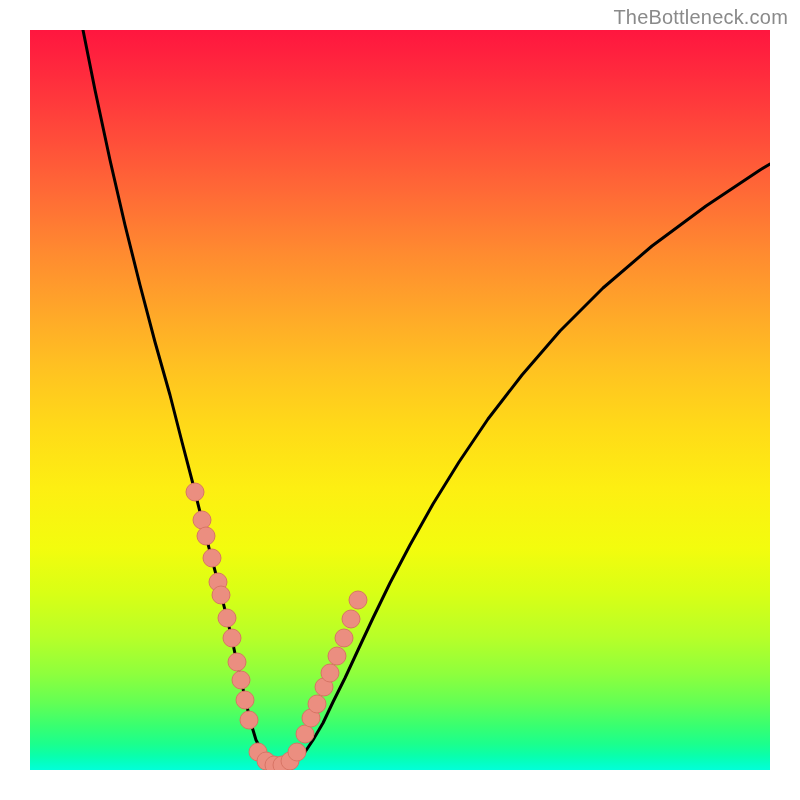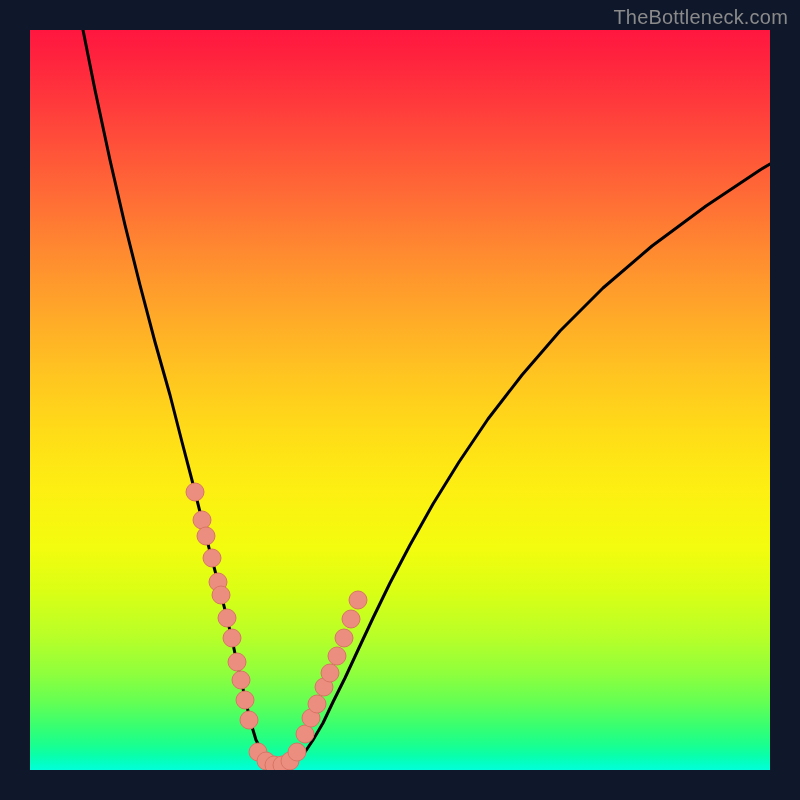--- a/index.html
+++ b/index.html
@@ -10,21 +10,21 @@
     overflow: hidden;
     background: #000;
     font-family: Arial, Helvetica, sans-serif;
   }
   .frame {
     position: absolute;
     left: 0;
     top: 0;
     width: 800px;
     height: 800px;
-    background: #0f172a;
+    background: #ffffff;
   }
   .plot {
     position: absolute;
     left: 30px;
     top: 30px;
     width: 740px;
     height: 740px;
     
     background: linear-gradient(
       to bottom,

